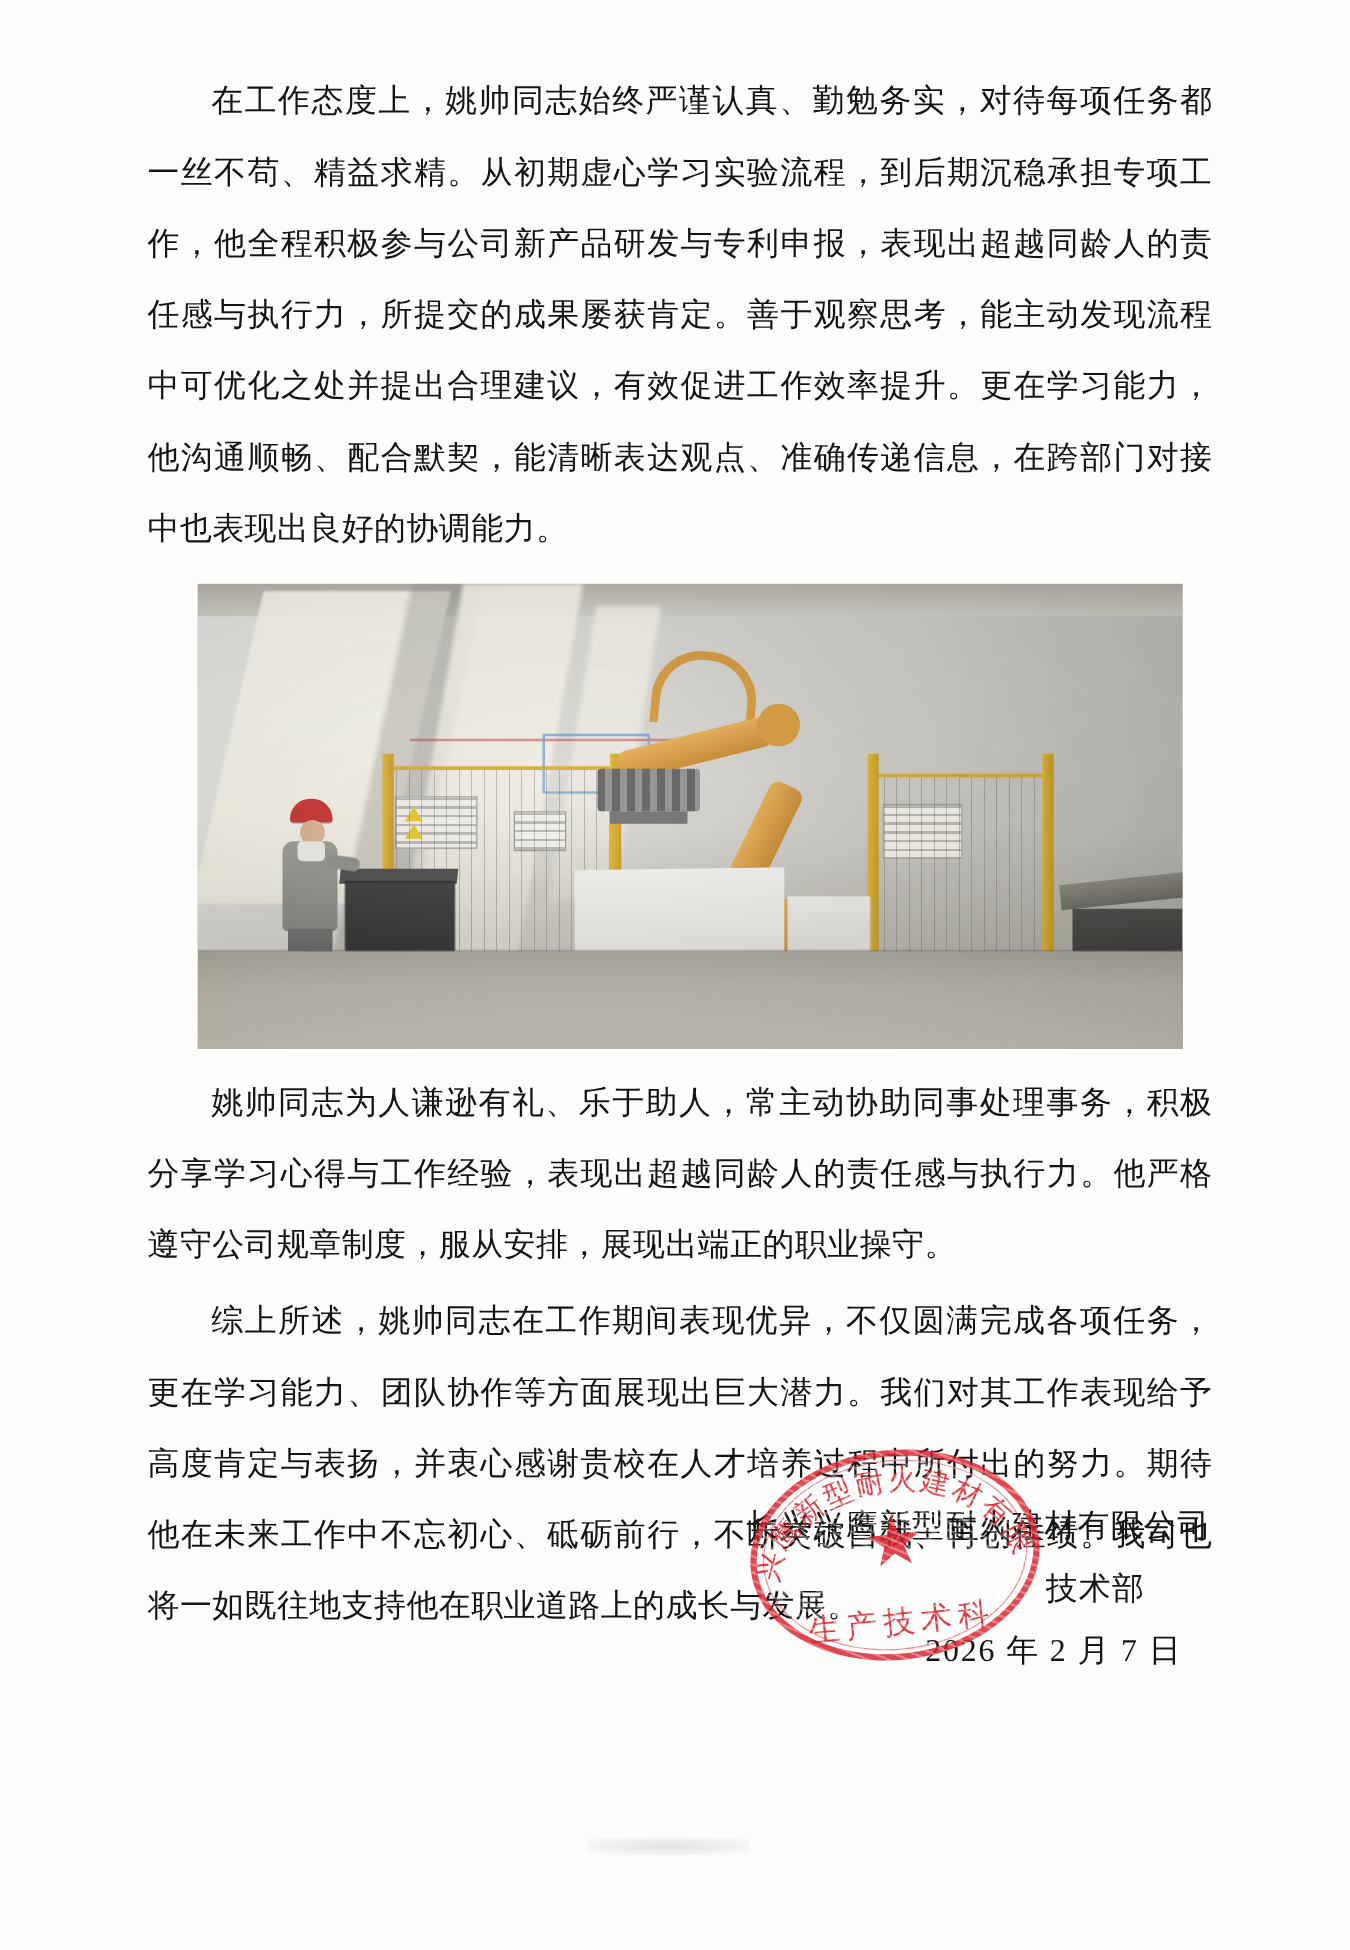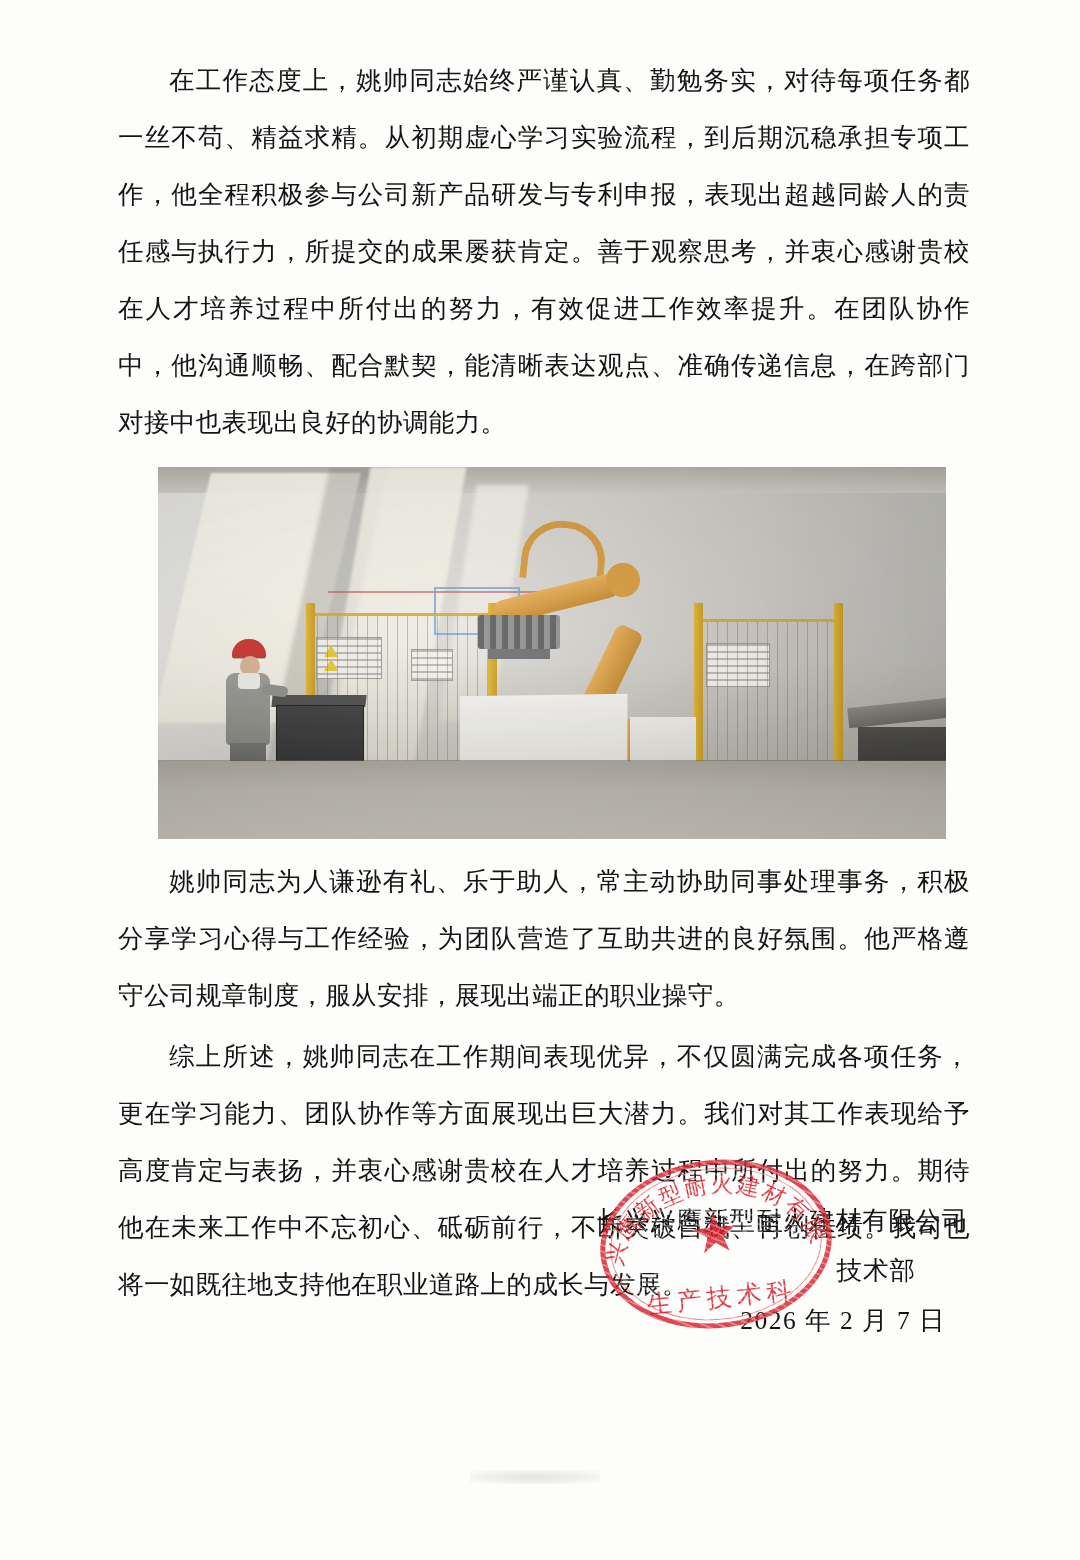--- a/index.html
+++ b/index.html
@@ -340,21 +340,21 @@
     background: radial-gradient(ellipse at center, rgba(180,178,172,0.35), rgba(255,255,255,0));
   }
 </style>
 </head>
 <body>
 
 <div class="page">
 
   <div class="content">
 
-    <p class="para">在工作态度上，姚帅同志始终严谨认真、勤勉务实，对待每项任务都一丝不苟、精益求精。从初期虚心学习实验流程，到后期沉稳承担专项工作，他全程积极参与公司新产品研发与专利申报，表现出超越同龄人的责任感与执行力，所提交的成果屡获肯定。善于观察思考，并衷心感谢贵校在人才培养过程中所付出的努力，有效促进工作效率提升。在团队协作中，他沟通顺畅、配合默契，能清晰表达观点、准确传递信息，在跨部门对接中也表现出良好的协调能力。</p>
+    <p class="para">在工作态度上，姚帅同志始终严谨认真、勤勉务实，对待每项任务都一丝不苟、精益求精。从初期虚心学习实验流程，到后期沉稳承担专项工作，他全程积极参与公司新产品研发与专利申报，表现出超越同龄人的责任感与执行力，所提交的成果屡获肯定。善于观察思考，能主动发现流程中可优化之处并提出合理建议，有效促进工作效率提升。更在学习能力，他沟通顺畅、配合默契，能清晰表达观点、准确传递信息，在跨部门对接中也表现出良好的协调能力。</p>
 
     <div class="figure">
       <div class="photo">
         <div class="ceiling"></div>
         <div class="sun1"></div>
         <div class="shadowband"></div>
         <div class="sun2"></div>
         <div class="sun3"></div>
 
         <div class="laserline"></div>
@@ -404,21 +404,21 @@
 
         <div class="conveyor"></div>
         <div class="machine-r"></div>
 
         <div class="floorline"></div>
         <div class="floor"></div>
         <div class="photo-vignette"></div>
       </div>
     </div>
 
-    <p class="para">姚帅同志为人谦逊有礼、乐于助人，常主动协助同事处理事务，积极分享学习心得与工作经验，为团队营造了互助共进的良好氛围。他严格遵守公司规章制度，服从安排，展现出端正的职业操守。</p>
+    <p class="para">姚帅同志为人谦逊有礼、乐于助人，常主动协助同事处理事务，积极分享学习心得与工作经验，表现出超越同龄人的责任感与执行力。他严格遵守公司规章制度，服从安排，展现出端正的职业操守。</p>
     <p class="para">综上所述，姚帅同志在工作期间表现优异，不仅圆满完成各项任务，更在学习能力、团队协作等方面展现出巨大潜力。我们对其工作表现给予高度肯定与表扬，并衷心感谢贵校在人才培养过程中所付出的努力。期待他在未来工作中不忘初心、砥砺前行，不断突破自我、再创佳绩。我司也将一如既往地支持他在职业道路上的成长与发展。</p>
   </div>
 
   <div class="sigblock">
     <div class="sig-line">长兴兴鹰新型耐火建材有限公司</div>
     <div class="sig-line sig-dept">技术部</div>
     <div class="sig-line sig-date">2026 年 2 月 7 日</div>
   </div>
 
   <div class="stamp">

